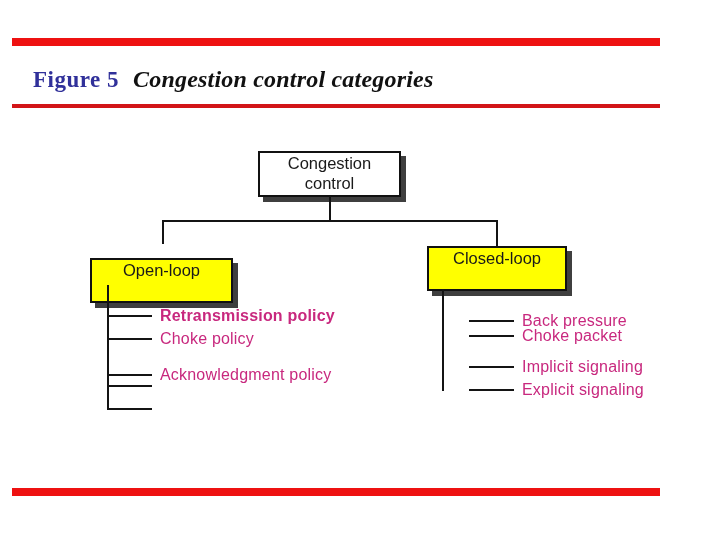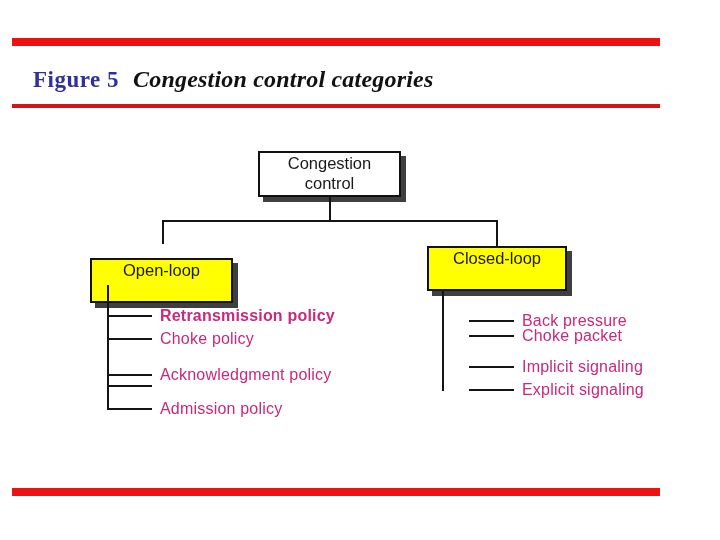--- a/index.html
+++ b/index.html
@@ -103,21 +103,20 @@
     </div>
     <div class="branch-row lrow l2">
       <span class="tick"></span>
       <span class="blabel">Acknowledgment policy</span>
     </div>
     <div class="branch-row lrow l3">
       <span class="tick"></span>
     </div>
     <div class="branch-row lrow l4">
       <span class="tick"></span>
-      <span class="blabel">Admission policy</span>
     </div>
 
     <div class="branch-row rrow r0">
       <span class="tick"></span>
       <span class="blabel">Back pressure</span>
     </div>
     <div class="branch-row rrow r1">
       <span class="tick"></span>
       <span class="blabel">Choke packet</span>
     </div>

